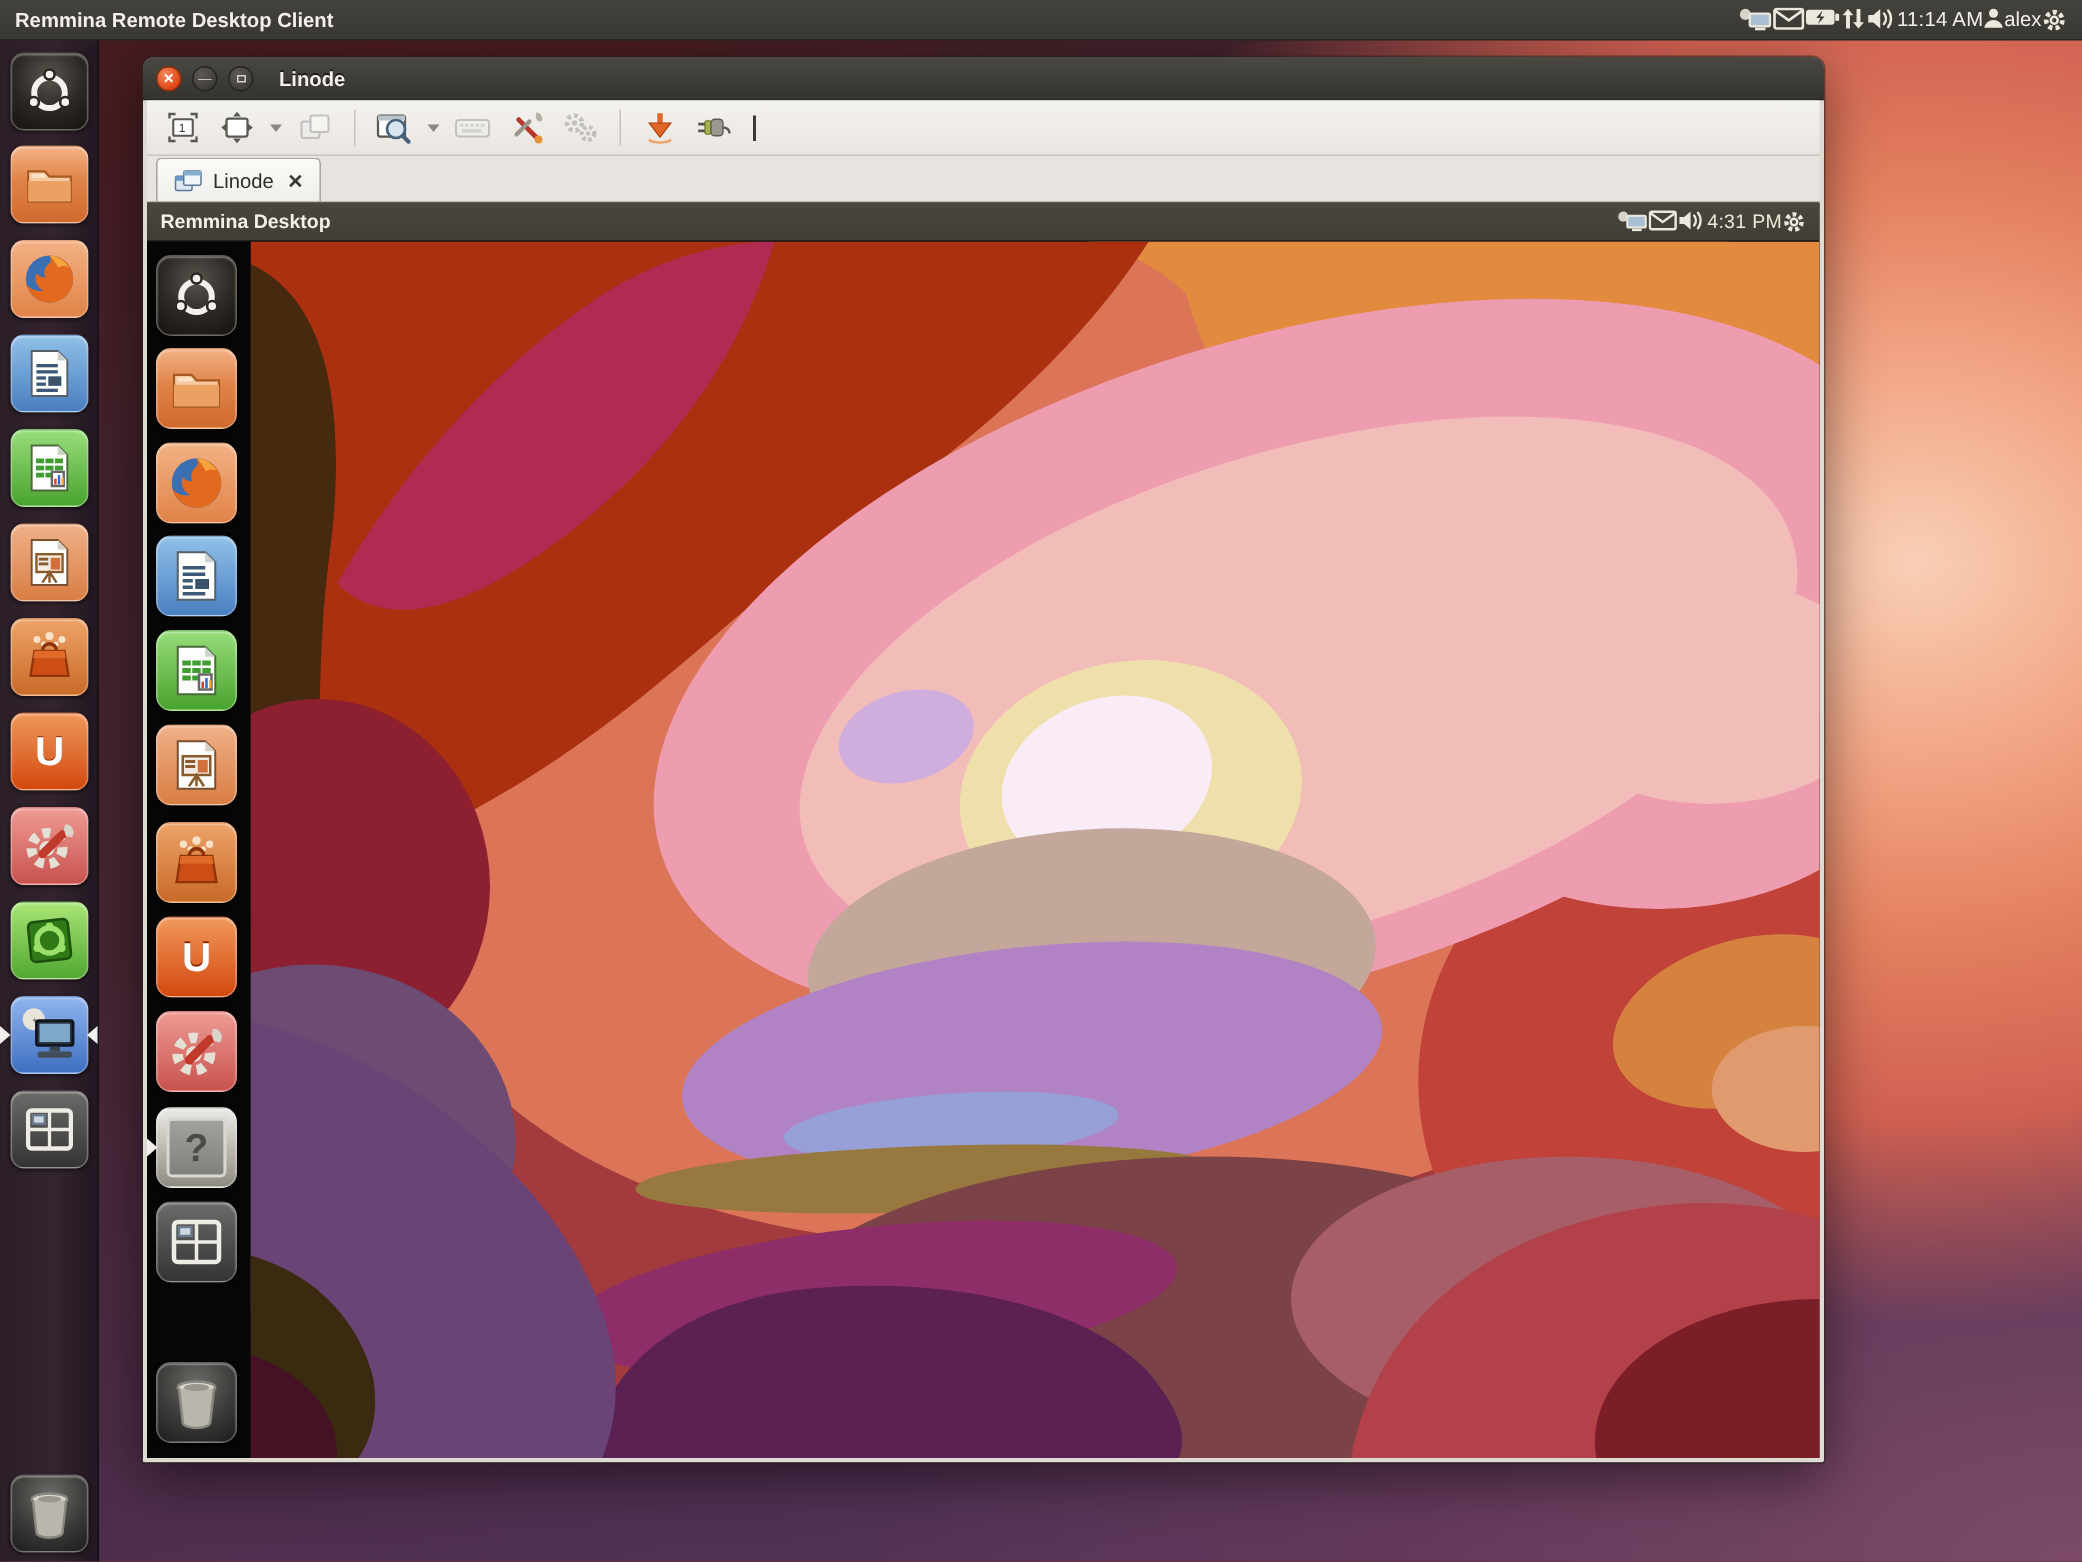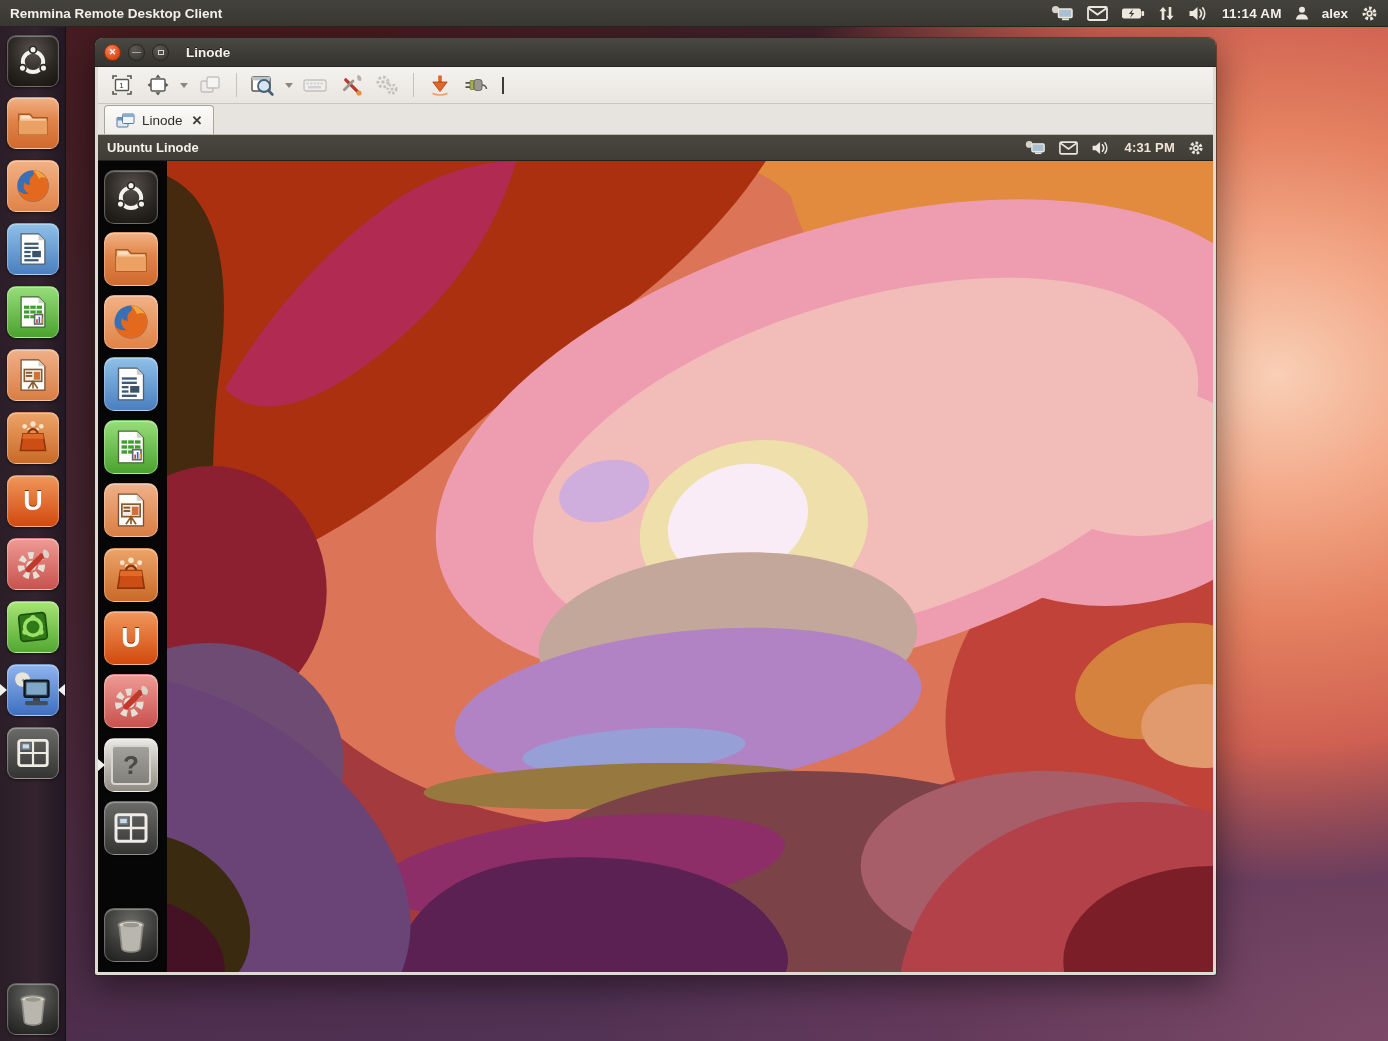--- a/index.html
+++ b/index.html
@@ -17,21 +17,21 @@
 
   
   .host-panel {
     position:absolute; top:0; left:0; right:0; height:27px;
     background:linear-gradient(180deg,#44423d,#393732);
     border-bottom:1px solid #26241f;
     display:flex; align-items:center; padding:3px 10px;
     color:#f3f0ea; font-size:13.5px; font-weight:bold; z-index:50;
   }
   .host-panel .spacer { flex:1; }
-  .tray { display:flex; align-items:center; gap:13px; font-weight:bold; }
+  .tray { display:flex; font-weight:normal; }
   .tray svg { display:block; }
   .clock { letter-spacing:.2px; }
 
   
   .host-launcher {
     position:absolute; left:0; top:27px; bottom:0; width:66px; z-index:40;
     background:linear-gradient(90deg,#2b1e27 0%, #33242f 55%, #221722 100%);
     border-right:1px solid rgba(0,0,0,.45);
   }
   .tile {
@@ -409,21 +409,21 @@
           <rect x="6.5" y="1" width="11.5" height="9.5" rx="1" fill="#f0f5f9" stroke="#5a7a9a"></rect>
           <rect x="6.5" y="1" width="11.5" height="3" fill="#88aed0"></rect>
         </svg>
       <span>Linode</span>
       <span class="tab-close">✕</span>
     </div>
   </div>
 
   <div class="viewport">
     <div class="remote-panel">
-      <span>Ubuntu Linode</span>
+      <span>Remmina Desktop</span>
       <span class="spacer"></span>
       <div class="tray">
         <span>
             <svg width="21" height="15" viewBox="0 0 23 16">
               <circle cx="4.6" cy="4.6" r="3.7" fill="#d8d3c8"></circle>
               <rect x="7.5" y="4" width="13.5" height="8.6" rx="1.2" fill="#a9c0d4" stroke="#ece8de" stroke-width="1.5"></rect>
               <rect x="11" y="13.4" width="7" height="1.8" fill="#ece8de"></rect>
             </svg>
           </span>
         <span>

